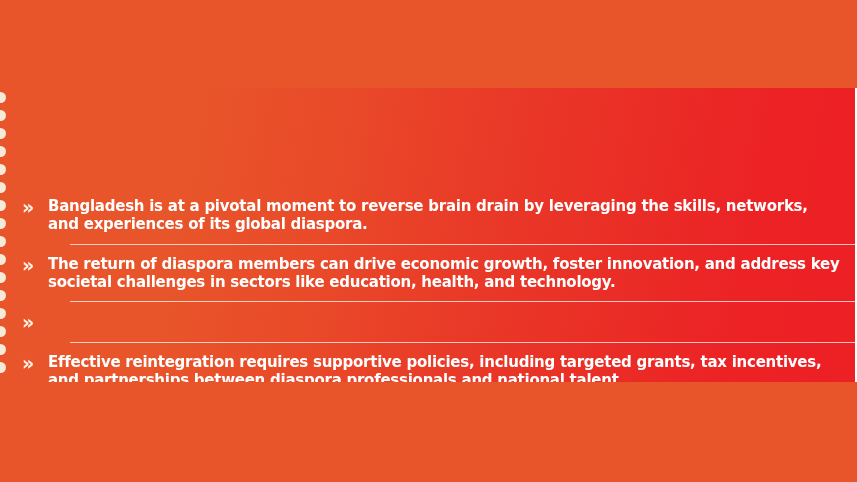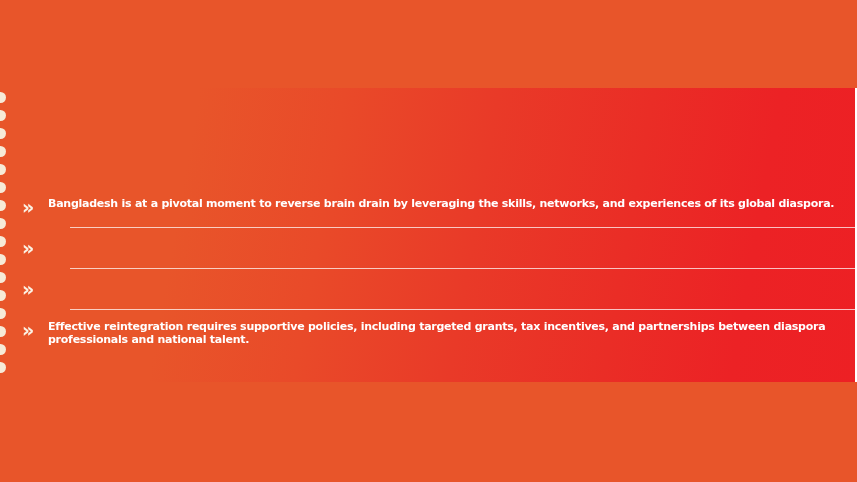--- a/index.html
+++ b/index.html
@@ -95,21 +95,21 @@
     line-height: 1;
     font-weight: 700;
     font-family: "DejaVu Sans", sans-serif;
     text-align: left;
   }
   .bullet-text {
     flex: 1 1 auto;
     color: #FFFFFF;
     font-family: "DejaVu Sans", sans-serif;
     font-weight: bold;
-    font-size: 11px;
+    font-size: 15px;
     line-height: 1.22;
     letter-spacing: -0.25px;
     padding-top: 1px;
   }
   .divider {
     height: 1px;
     background: rgba(255,255,255,0.72);
     margin: 4px 0 9px 48px;
     width: 790px;
   }
@@ -124,20 +124,21 @@
     <div id="bullet-list">
 
       <div class="bullet-row">
         <span class="chev">»</span>
         <span class="bullet-text">Bangladesh is at a pivotal moment to reverse brain drain by leveraging the skills, networks, and experiences of its global diaspora.</span>
       </div>
       <div class="divider"></div>
 
       <div class="bullet-row">
         <span class="chev">»</span>
+        <span class="bullet-text">The return of diaspora members can drive economic growth, foster innovation, and address key societal challenges in sectors like education, health, and technology.</span>
       </div>
       <div class="divider"></div>
 
       <div class="bullet-row">
         <span class="chev">»</span>
       </div>
       <div class="divider"></div>
 
       <div class="bullet-row">
         <span class="chev">»</span>

